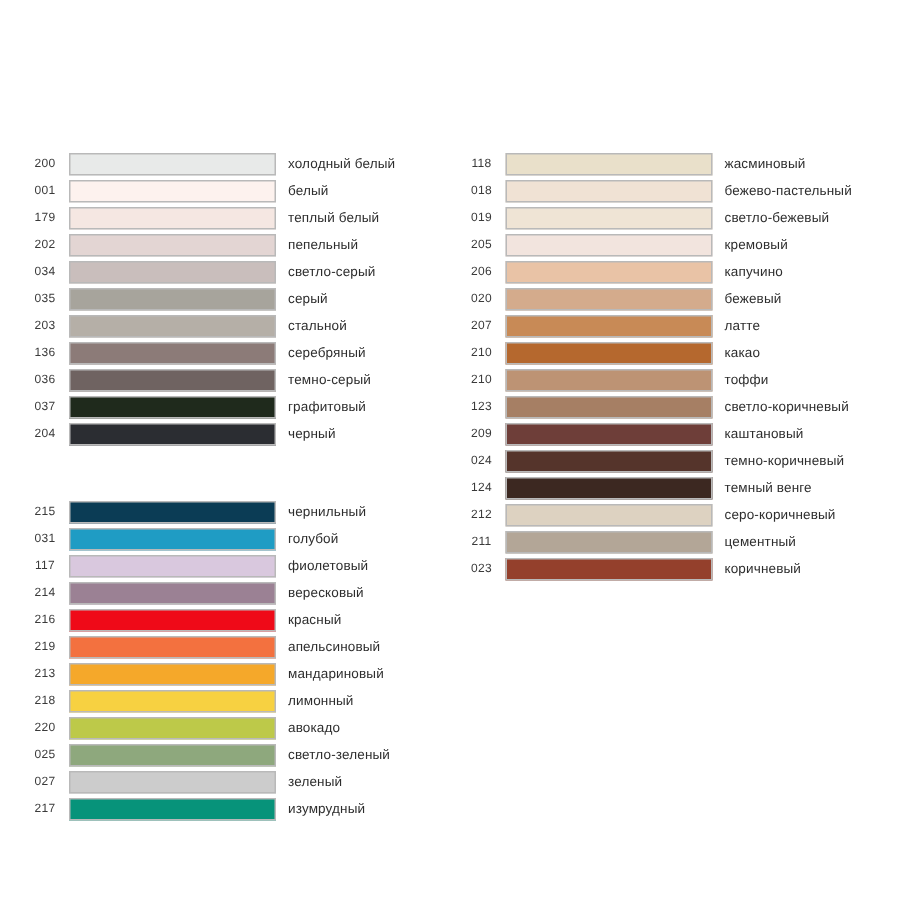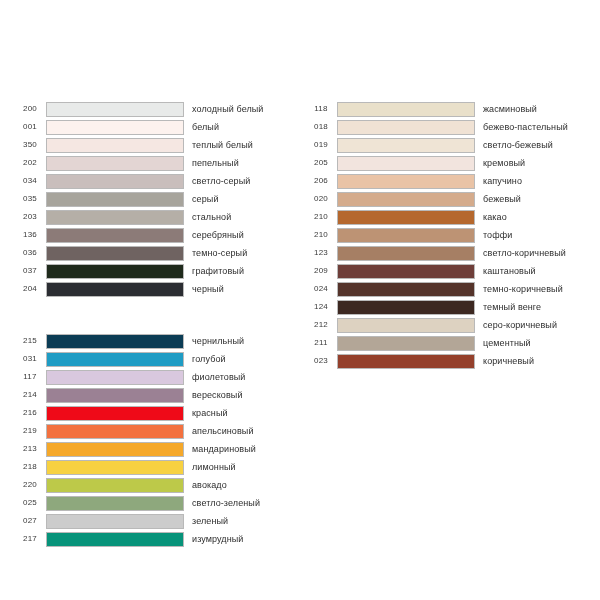--- a/index.html
+++ b/index.html
@@ -79,21 +79,21 @@
           <div class="code">200</div>
           <div class="chip" style="background: rgb(232, 234, 233);"></div>
           <div class="label">холодный белый</div>
         </div>
         <div class="swatch-row">
           <div class="code">001</div>
           <div class="chip" style="background: rgb(253, 242, 238);"></div>
           <div class="label">белый</div>
         </div>
         <div class="swatch-row">
-          <div class="code">350</div>
+          <div class="code">179</div>
           <div class="chip" style="background: rgb(245, 231, 226);"></div>
           <div class="label">теплый белый</div>
         </div>
         <div class="swatch-row">
           <div class="code">202</div>
           <div class="chip" style="background: rgb(227, 213, 211);"></div>
           <div class="label">пепельный</div>
         </div>
         <div class="swatch-row">
           <div class="code">034</div>
@@ -220,20 +220,25 @@
           <div class="code">206</div>
           <div class="chip" style="background: rgb(233, 195, 166);"></div>
           <div class="label">капучино</div>
         </div>
         <div class="swatch-row">
           <div class="code">020</div>
           <div class="chip" style="background: rgb(212, 171, 140);"></div>
           <div class="label">бежевый</div>
         </div>
         <div class="swatch-row">
+          <div class="code">207</div>
+          <div class="chip" style="background: rgb(200, 138, 86);"></div>
+          <div class="label">латте</div>
+        </div>
+        <div class="swatch-row">
           <div class="code">210</div>
           <div class="chip" style="background: rgb(181, 104, 46);"></div>
           <div class="label">какао</div>
         </div>
         <div class="swatch-row">
           <div class="code">210</div>
           <div class="chip" style="background: rgb(189, 147, 116);"></div>
           <div class="label">тоффи</div>
         </div>
         <div class="swatch-row">

